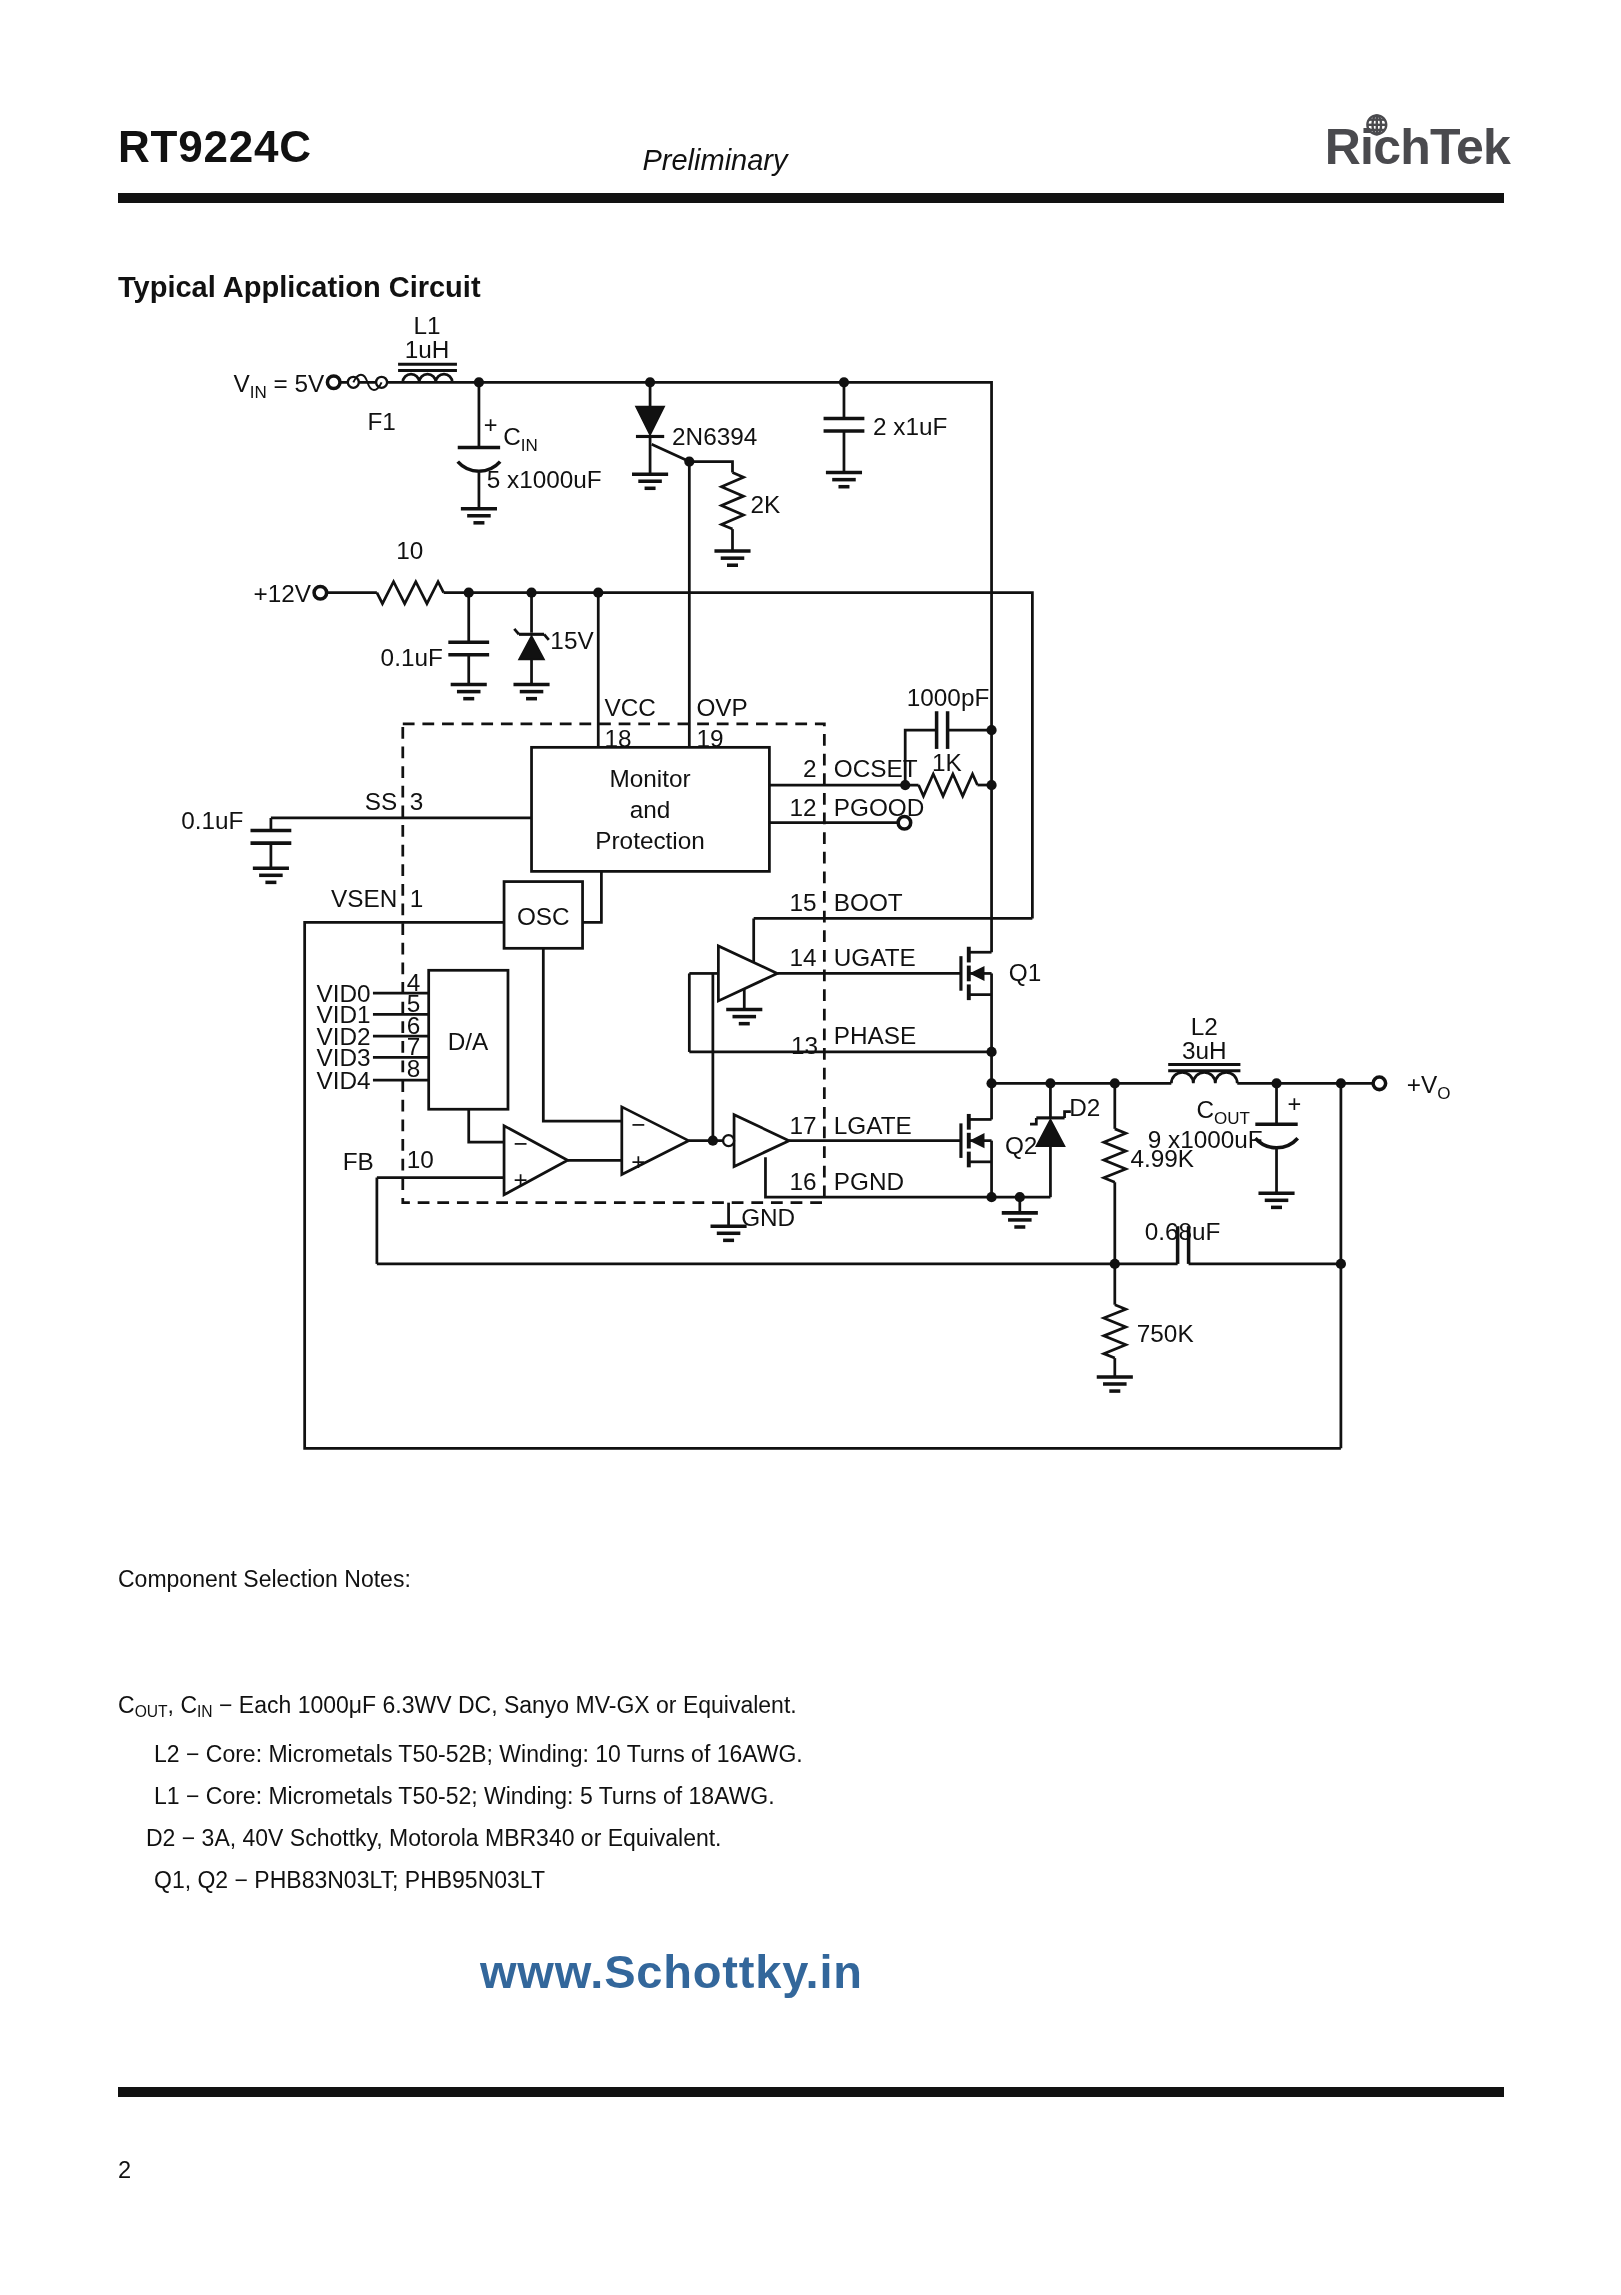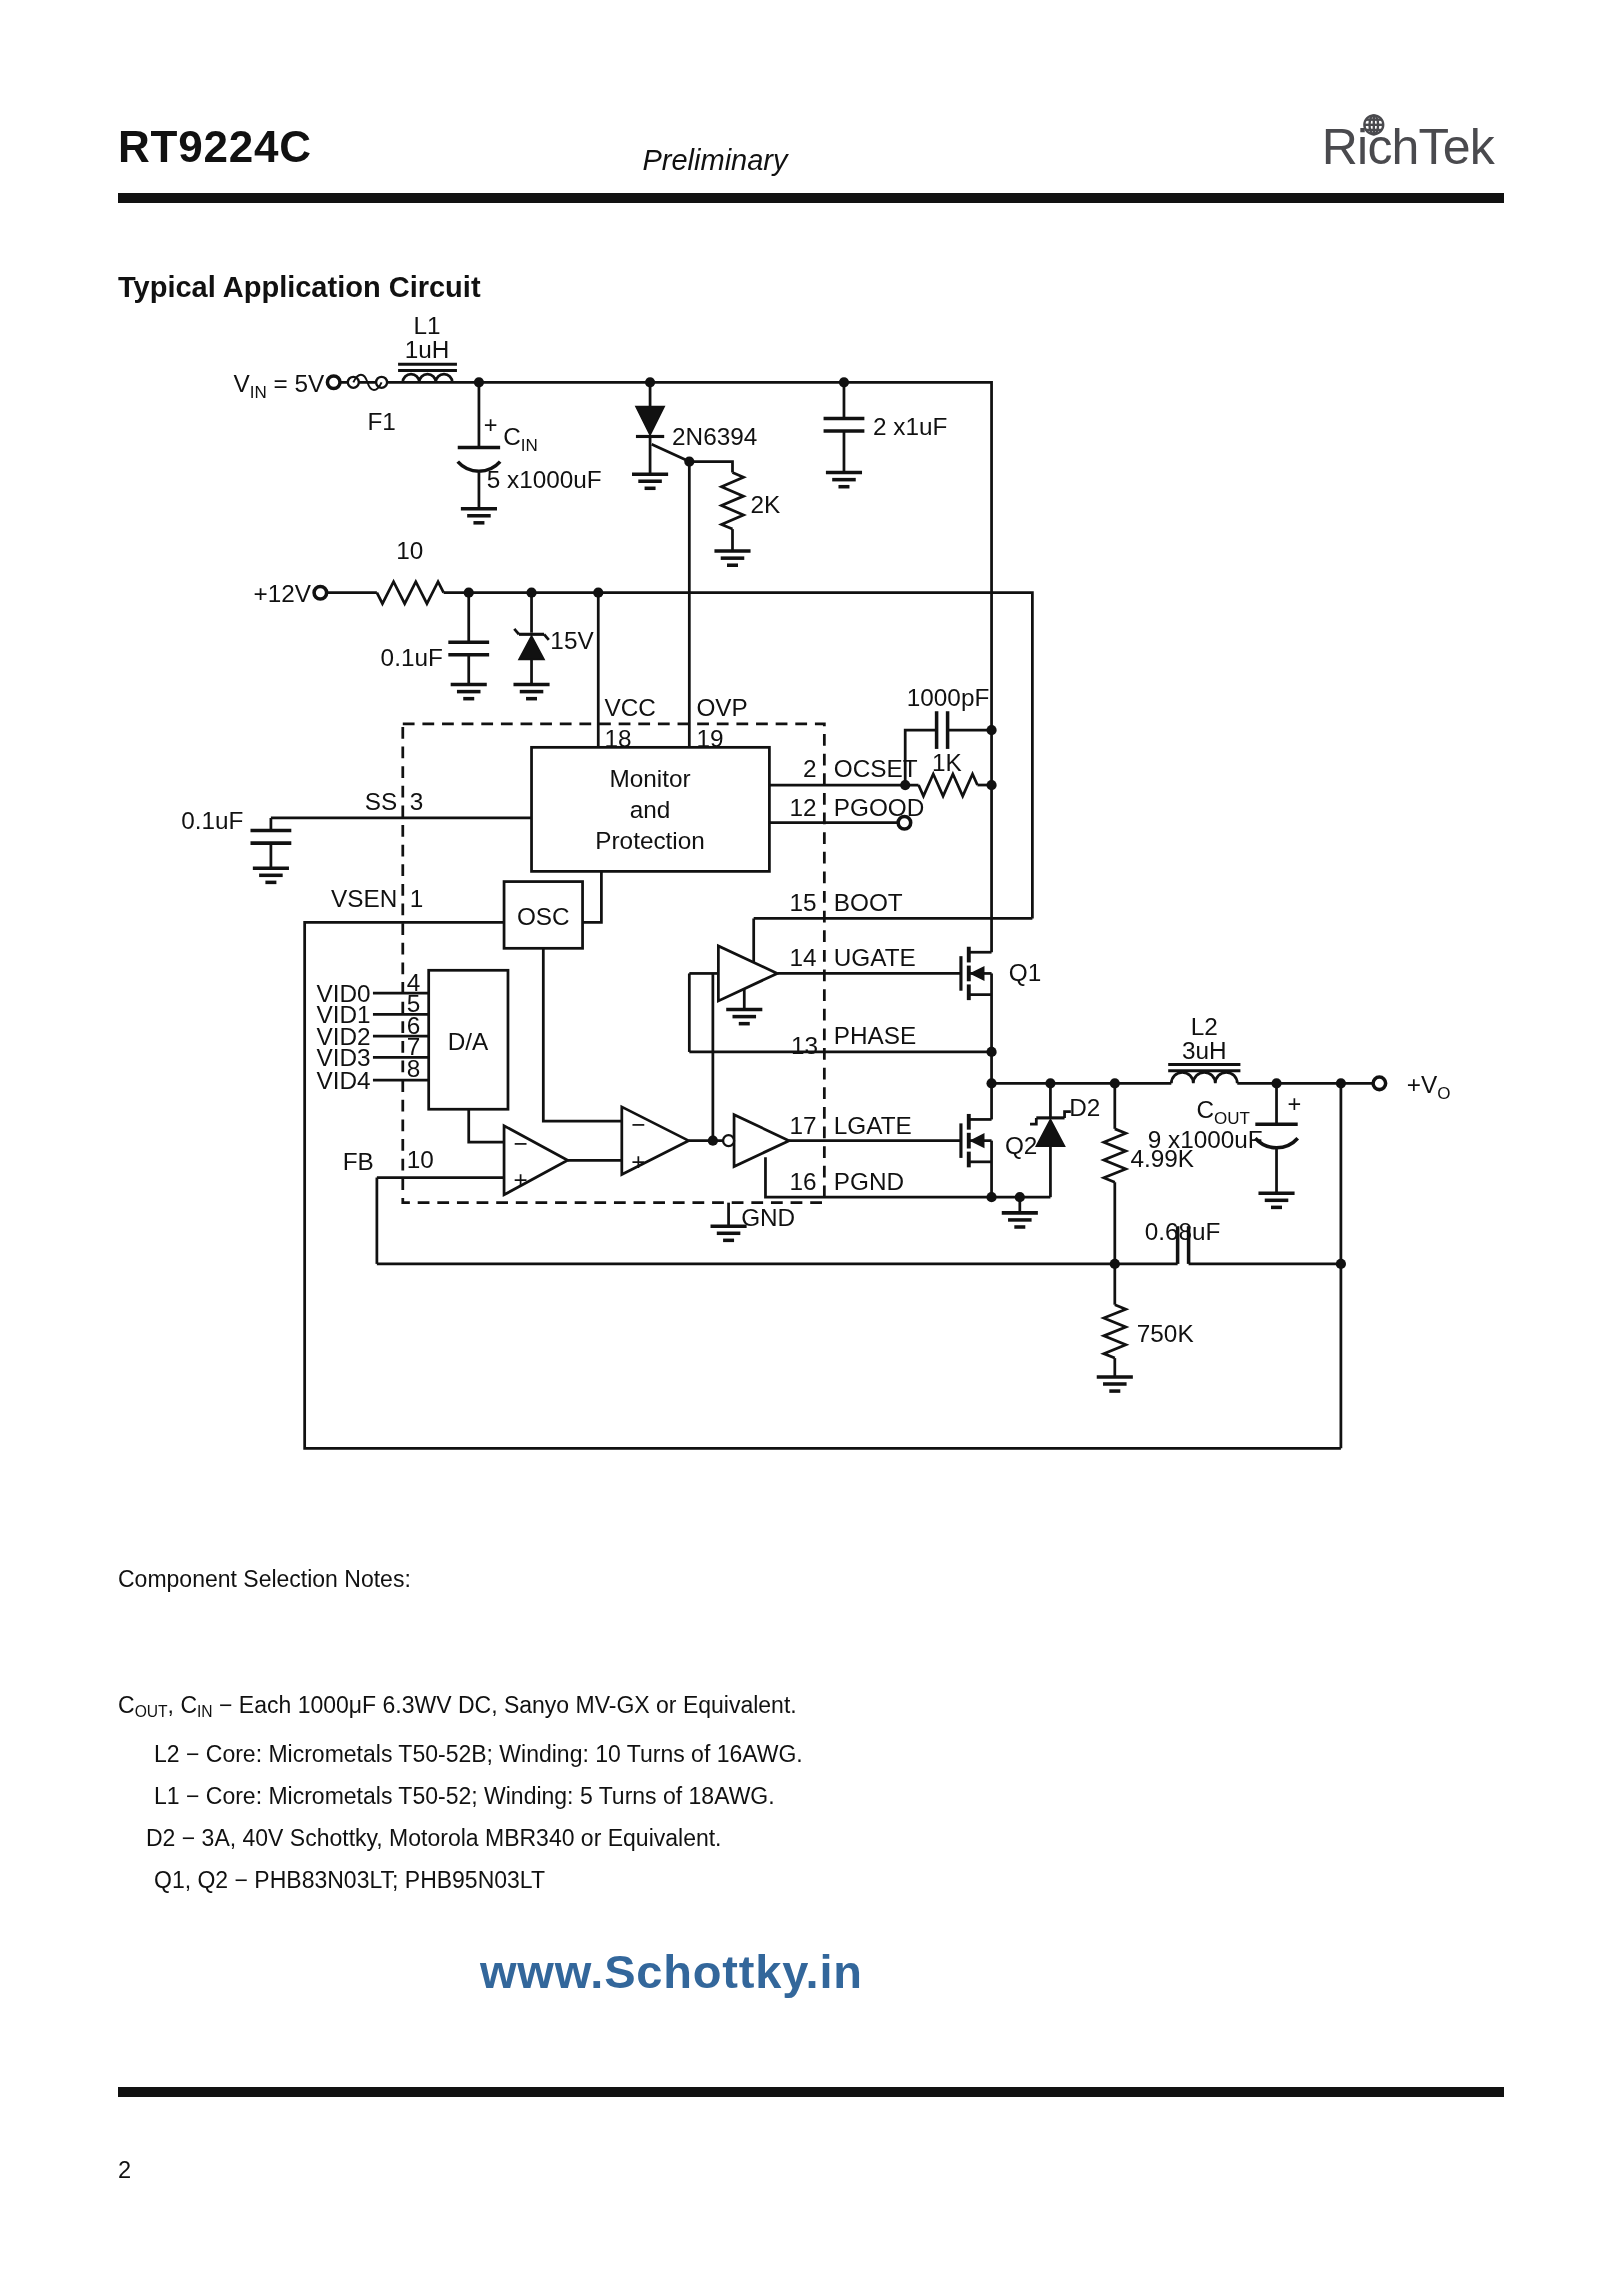--- a/index.html
+++ b/index.html
@@ -1,21 +1,21 @@
 <!DOCTYPE html>
 <html style="font-size:12.6px"><head>
 <meta charset="utf-8">
 <style>
   html,body{margin:0;padding:0;background:#e8e8e8;}
   #page{position:relative;width:1622px;height:2295px;background:#fff;
         font-family:"Liberation Sans",sans-serif;color:#111;overflow:hidden;}
   .abs{position:absolute;}
   #part-number{left:118px;top:122px;font-size:44px;font-weight:bold;letter-spacing:0.8px;}
   #doc-status{left:0;top:144px;width:1430px;text-align:center;font-size:29px;font-style:italic;}
-  #brand-logo{right:128px;top:118px;font-size:50px;font-weight:normal;letter-spacing:-0.8px;}
+  #brand-logo{right:112px;top:118px;font-size:50px;font-weight:bold;letter-spacing:-0.8px;}
   #header-rule{left:118px;top:193px;width:1386px;height:10.2px;background:#111;}
   #page-title{left:118px;top:223px;font-size:29px;font-weight:bold;margin-top:48px;}
   svg text{font-family:"Liberation Sans",sans-serif;fill:#111;}
   #notes{left:118px;top:1474px;font-size:23px;line-height:42px;white-space:pre;}
   #notes .sub{font-size:0.68em;vertical-align:-0.25em;}
   #watermark{left:480px;top:1944px;font-size:47px;font-weight:bold;letter-spacing:0.8px;}
   #footer-rule{left:118px;top:2087px;width:1386px;height:10.2px;background:#111;}
   #footer-row{left:118px;top:2110px;width:1386px;display:flex;justify-content:space-between;font-size:23px;}
   #footer-right span{margin-left:20.4px;}
   #page-num{left:118px;top:2157px;font-size:23.6px;}

